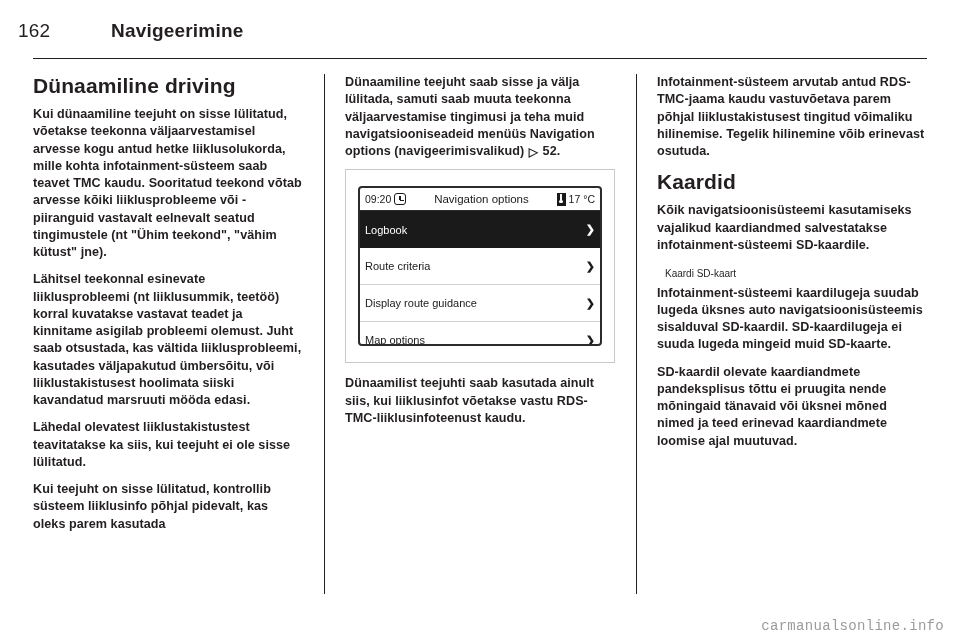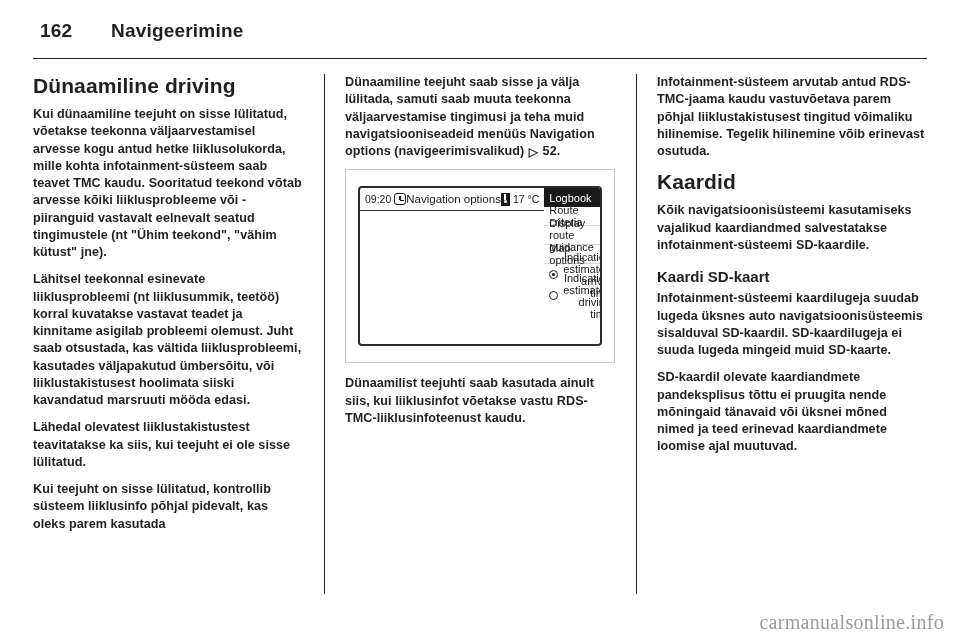--- a/index.html
+++ b/index.html
@@ -19,24 +19,24 @@
   
   .page-header {
     position: absolute;
     left: 0;
     top: 0;
     width: 960px;
     height: 60px;
   }
   .page-header .folio {
     position: absolute;
-    left: 40px;
+    left: 18px;
     top: 20px;
     font-size: 19px;
-    font-weight: bold;
+    font-weight: normal;
     letter-spacing: 0.2px;
   }
   .page-header .chapter {
     position: absolute;
     left: 111px;
     top: 20px;
     font-size: 19px;
     font-weight: bold;
     letter-spacing: 0.2px;
   }
@@ -77,24 +77,24 @@
   }
 
   h1.sec {
     font-size: 21px;
     font-weight: bold;
     line-height: 1.1;
     margin: 0 0 9px 0;
     letter-spacing: 0.1px;
   }
   h2.sub {
-    font-size: 15px;
-    font-weight: bold;
+    font-size: 10px;
+    font-weight: normal;
     line-height: 1.15;
-    margin: 14px 0 5px 0;
+    margin: 14px 0 5px 8px;
   }
   p.body {
     font-size: 12.6px;
     font-weight: bold;
     line-height: 1.37;
     margin: 0 0 10px 0;
     letter-spacing: 0.05px;
   }
   p.body.tight { margin-bottom: 9px; }
 
@@ -122,20 +122,21 @@
   .screen {
     width: 244px;
     height: 160px;
     border: 2px solid #2b2b2b;
     border-radius: 4px;
     background: #ffffff;
     box-sizing: border-box;
     overflow: hidden;
     font-family: "Liberation Sans", sans-serif;
     display: flex;
+    flex-direction: column;
   }
   .screen-titlebar {
     height: 23px;
     border-bottom: 1px solid #2b2b2b;
     display: flex;
     align-items: center;
     padding: 0 5px;
     box-sizing: border-box;
     font-size: 10.5px;
     color: #1a1a1a;
@@ -183,21 +184,21 @@
     content: "";
     position: absolute;
     left: 2.6px; top: 7px;
     width: 3.6px; height: 3.6px;
     background: #ffffff;
     border-radius: 50%;
   }
 
   .screen-list { flex: 1; }
   .srow {
-    height: 19px;
+    height: 37px;
     display: flex;
     align-items: center;
     padding: 0 5px;
     box-sizing: border-box;
     font-size: 11px;
     color: #1a1a1a;
     position: relative;
   }
   .srow.sep { border-bottom: 1px solid #d2d2d2; }
   .srow.highlight {
@@ -227,24 +228,24 @@
     width: 3.4px; height: 3.4px;
     border-radius: 50%;
     background: #1a1a1a;
   }
 
   
   .watermark {
     position: absolute;
     right: 16px;
     bottom: 8px;
-    font-size: 20px;
+    font-size: 14px;
     color: #9b9b9b;
     letter-spacing: 0.3px;
-    font-family: Liberation Serif, serif;
+    font-family: Liberation Mono, monospace;
   }
 </style>
 </head>
 <body>
 
 <div class="page-header">
   <div class="folio">162</div>
   <div class="chapter">Navigeerimine</div>
 </div>
 <div class="header-rule"></div>

